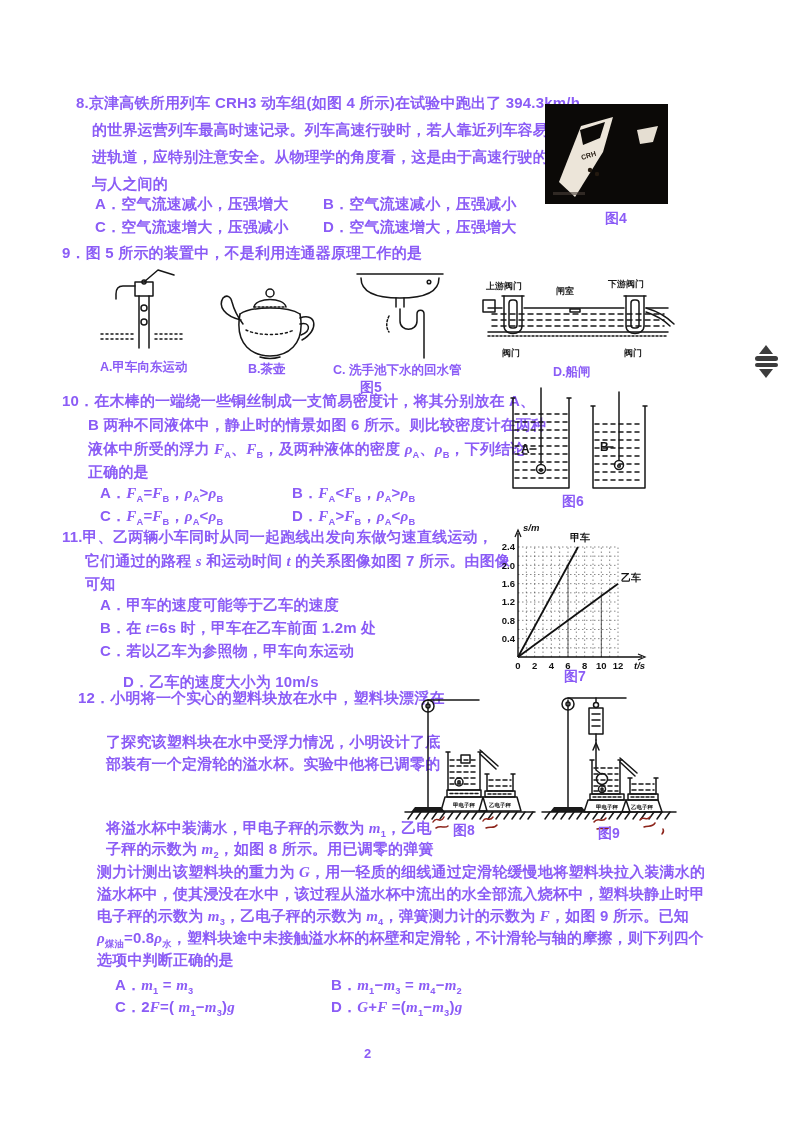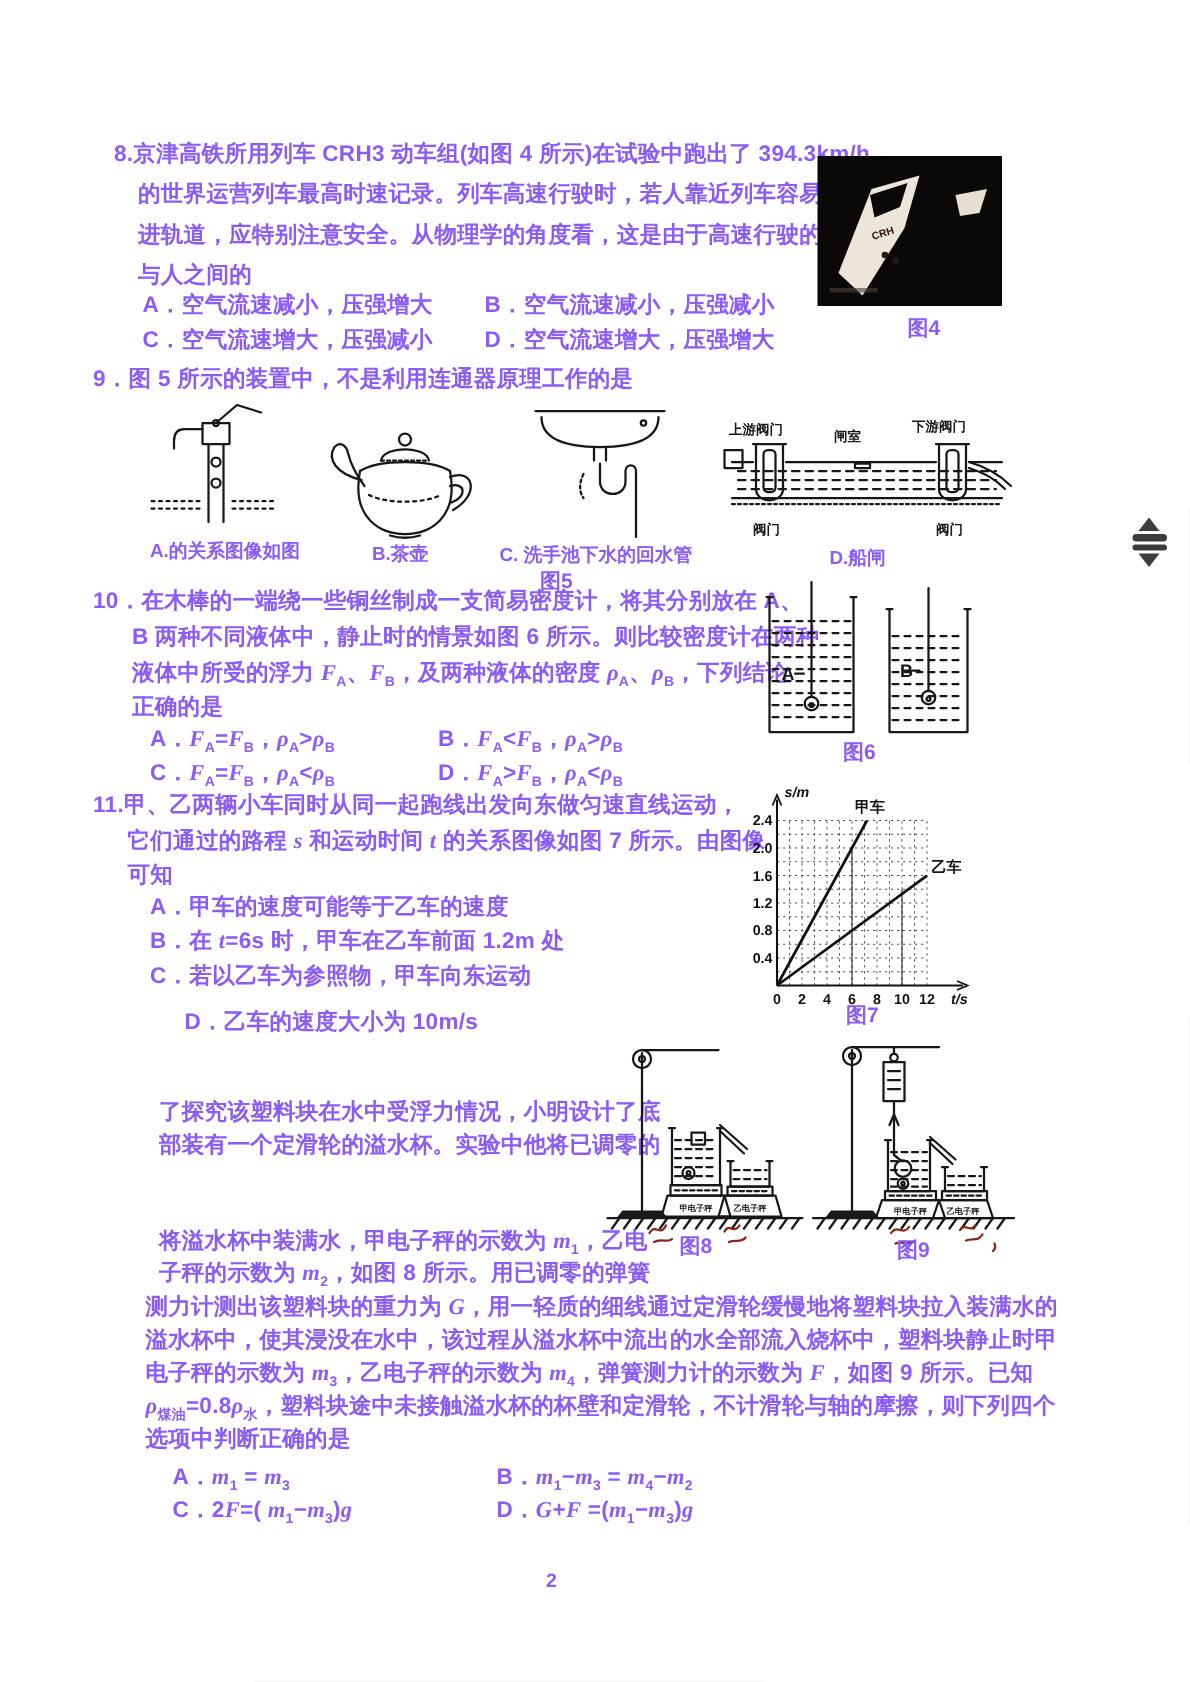--- a/index.html
+++ b/index.html
@@ -56,21 +56,21 @@
       <path d="M40,20 h-12 q-7,0 -7,8 v5"></path>
       <path d="M49,16 L63,4 L79,9"></path>
       <circle cx="49" cy="16" r="2"></circle>
       <path d="M44,30 v52 M54,30 v52"></path>
       <circle cx="49" cy="42" r="3"></circle>
       <circle cx="49" cy="56" r="3"></circle>
       <path d="M6,68 h34 M60,68 h30" stroke-dasharray="2,3"></path>
       <path d="M6,73 h34 M60,73 h30" stroke-dasharray="2,3"></path>
     </svg>
   </div>
-  <div class="lbl" style="left:100px;top:359px;">A.的关系图像如图</div>
+  <div class="lbl" style="left:100px;top:359px;">A.甲车向东运动</div>
 
   <div class="fig sk" style="left:210px;top:274px;">
     <svg width="120" height="86" viewBox="0 0 120 86">
       <path d="M30,40 C24,72 44,82 60,82 C76,82 96,72 90,40"></path>
       <path d="M30,40 C42,32 78,32 90,40"></path>
       <path d="M44,33 C46,23 74,23 76,33"></path>
       <path d="M44,33 h32" stroke-dasharray="2,2"></path>
       <circle cx="60" cy="19" r="4"></circle>
       <path d="M31,46 C14,42 8,32 13,24 C17,20 21,23 22,28 C24,36 27,42 33,50"></path>
       <path d="M90,44 C106,38 110,56 92,66"></path>
@@ -179,20 +179,21 @@
       <text x="44.67" y="152" font-size="9.5" font-weight="700" fill="#111" text-anchor="middle">2</text>
       <text x="61.33" y="152" font-size="9.5" font-weight="700" fill="#111" text-anchor="middle">4</text>
       <text x="78" y="152" font-size="9.5" font-weight="700" fill="#111" text-anchor="middle">6</text>
       <text x="94.67" y="152" font-size="9.5" font-weight="700" fill="#111" text-anchor="middle">8</text>
       <text x="111.33" y="152" font-size="9.5" font-weight="700" fill="#111" text-anchor="middle">10</text>
       <text x="128" y="152" font-size="9.5" font-weight="700" fill="#111" text-anchor="middle">12</text>
     </svg>
   </div>
   <div class="cap" style="left:564px;top:668px;">图7</div>
 
+  <div class="t" style="left:78px;top:690px;">12．小明将一个实心的塑料块放在水中，塑料块漂浮在</div>
   <div class="t" style="left:106px;top:734px;">了探究该塑料块在水中受浮力情况，小明设计了底</div>
   <div class="t" style="left:106px;top:756px;">部装有一个定滑轮的溢水杯。实验中他将已调零的</div>
   <div class="t" style="left:106px;top:820px;">将溢水杯中装满水，甲电子秤的示数为 <i>m</i><sub>1</sub>，乙电</div>
   <div class="t" style="left:106px;top:841px;">子秤的示数为 <i>m</i><sub>2</sub>，如图 8 所示。用已调零的弹簧</div>
   <div class="t" style="left:97px;top:864px;">测力计测出该塑料块的重力为 <i>G</i>，用一轻质的细线通过定滑轮缓慢地将塑料块拉入装满水的</div>
   <div class="t" style="left:97px;top:886px;">溢水杯中，使其浸没在水中，该过程从溢水杯中流出的水全部流入烧杯中，塑料块静止时甲</div>
   <div class="t" style="left:97px;top:908px;">电子秤的示数为 <i>m</i><sub>3</sub>，乙电子秤的示数为 <i>m</i><sub>4</sub>，弹簧测力计的示数为 <i>F</i>，如图 9 所示。已知</div>
   <div class="t" style="left:97px;top:930px;"><i>ρ</i><sub>煤油</sub>=0.8<i>ρ</i><sub>水</sub>，塑料块途中未接触溢水杯的杯壁和定滑轮，不计滑轮与轴的摩擦，则下列四个</div>
   <div class="t" style="left:97px;top:952px;">选项中判断正确的是</div>
   <div class="t" style="left:115px;top:977px;">A．<i>m</i><sub>1</sub> = <i>m</i><sub>3</sub></div>

